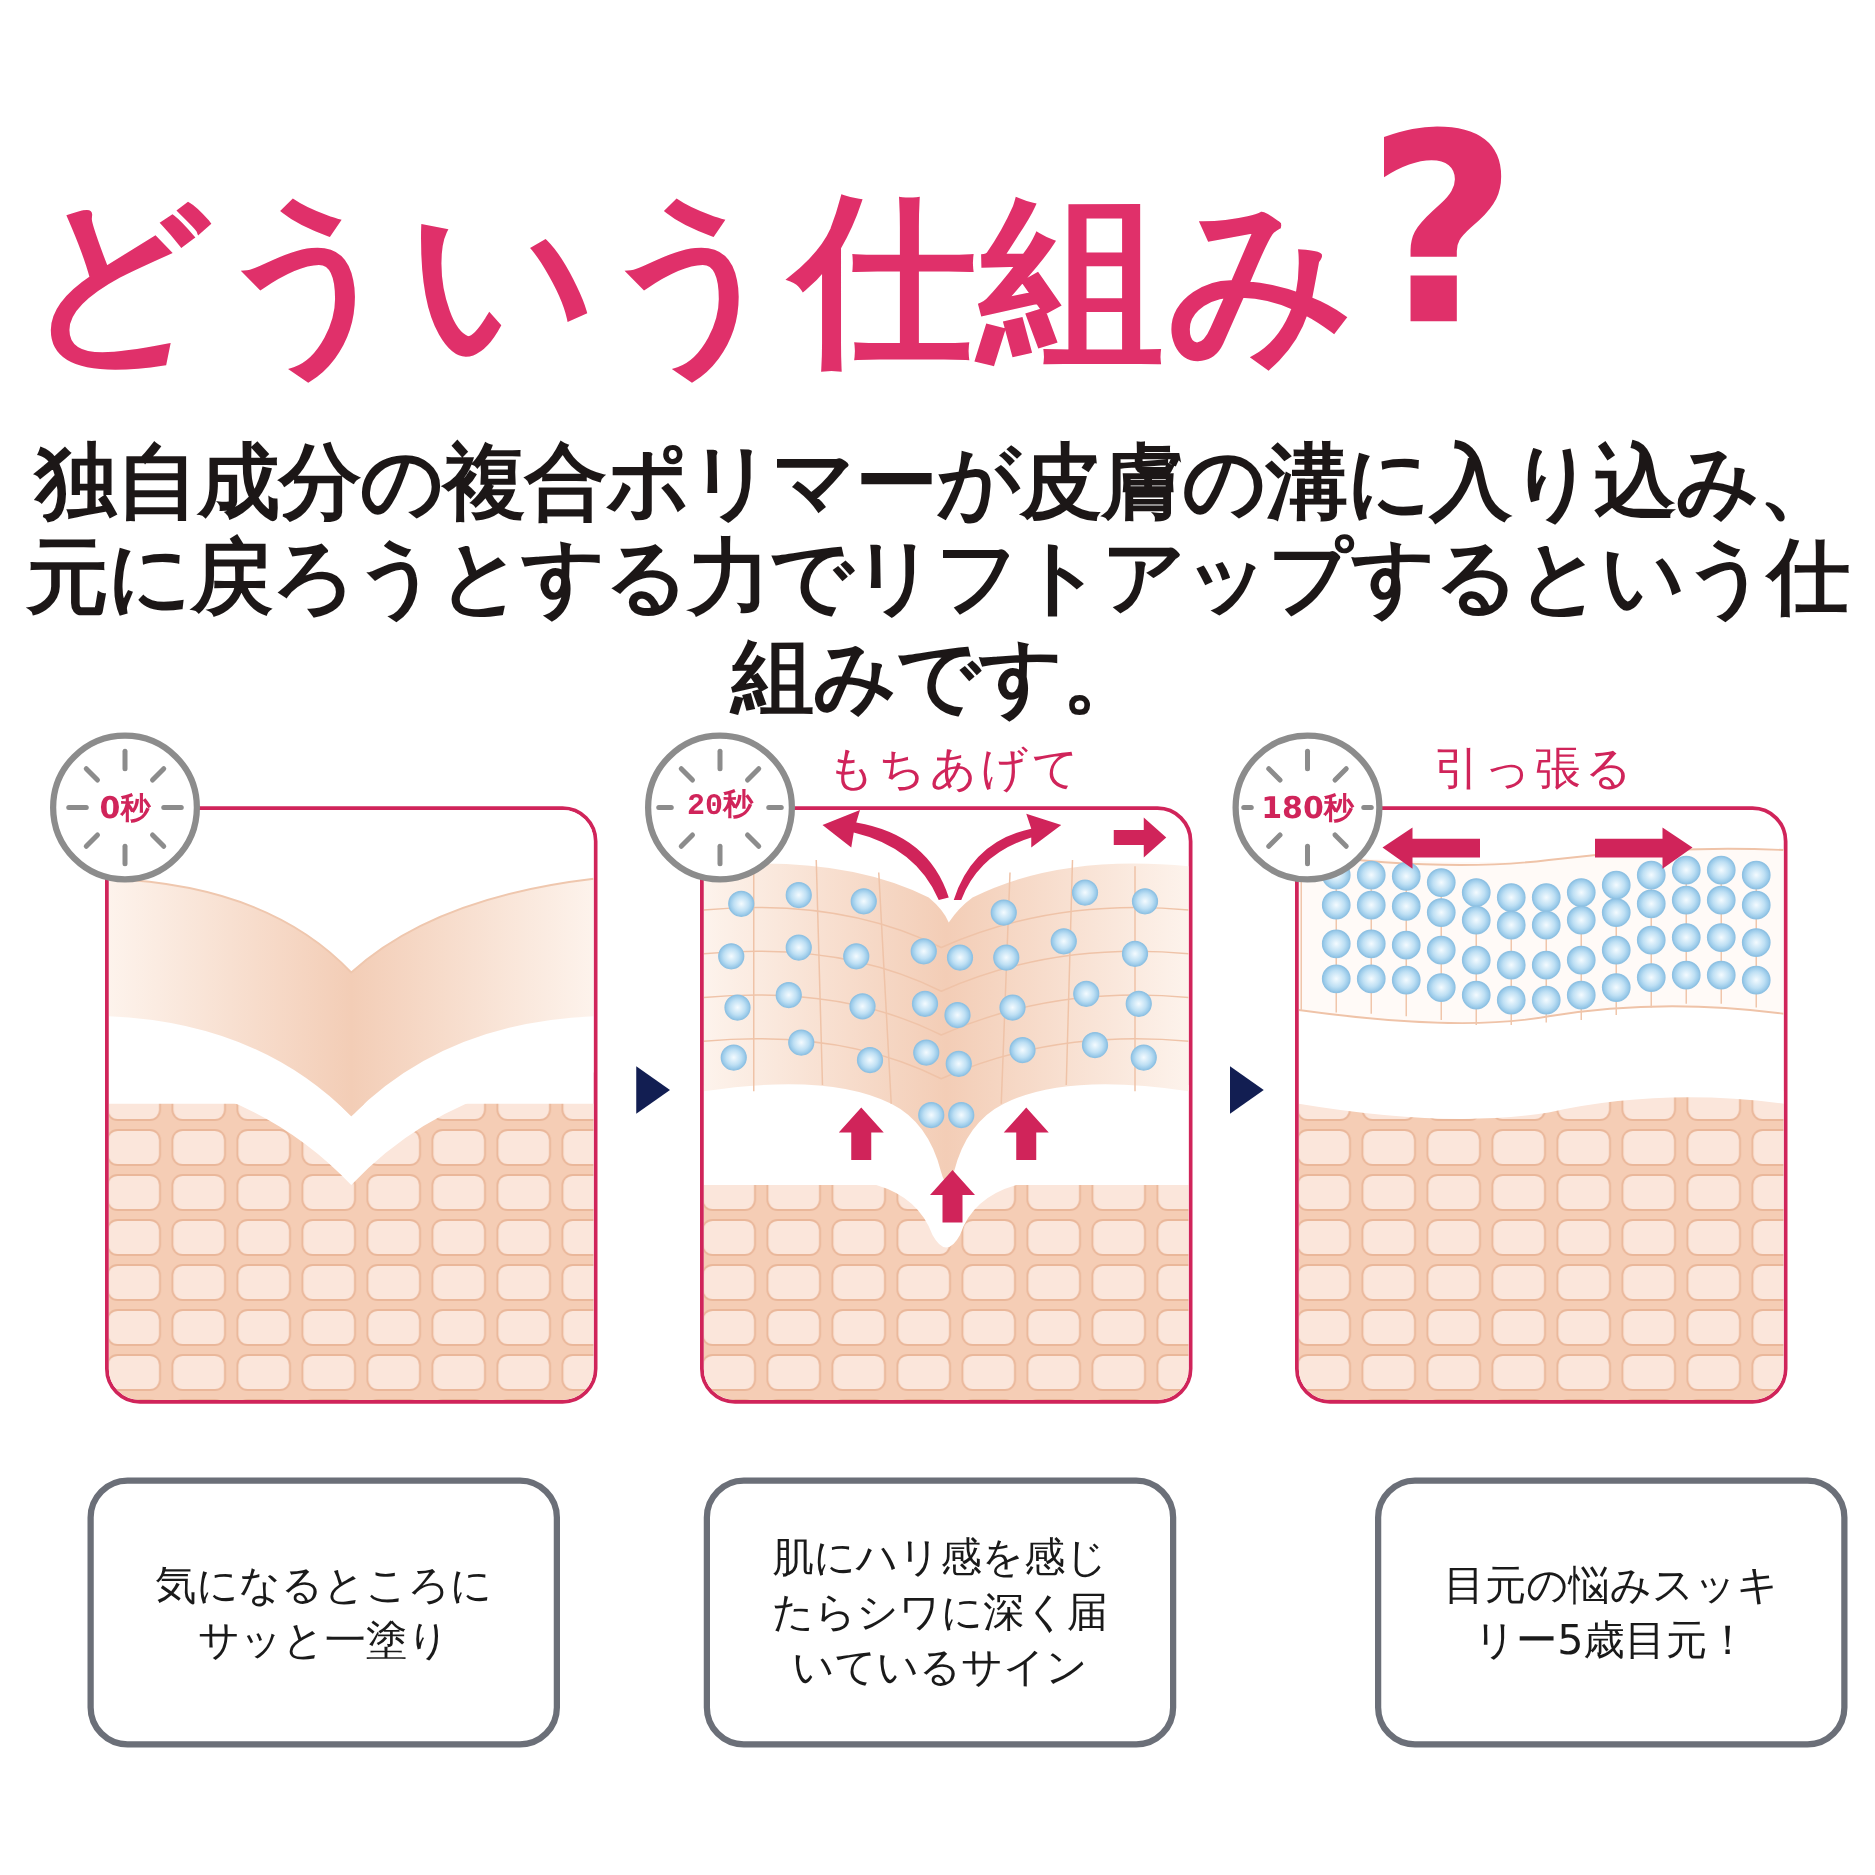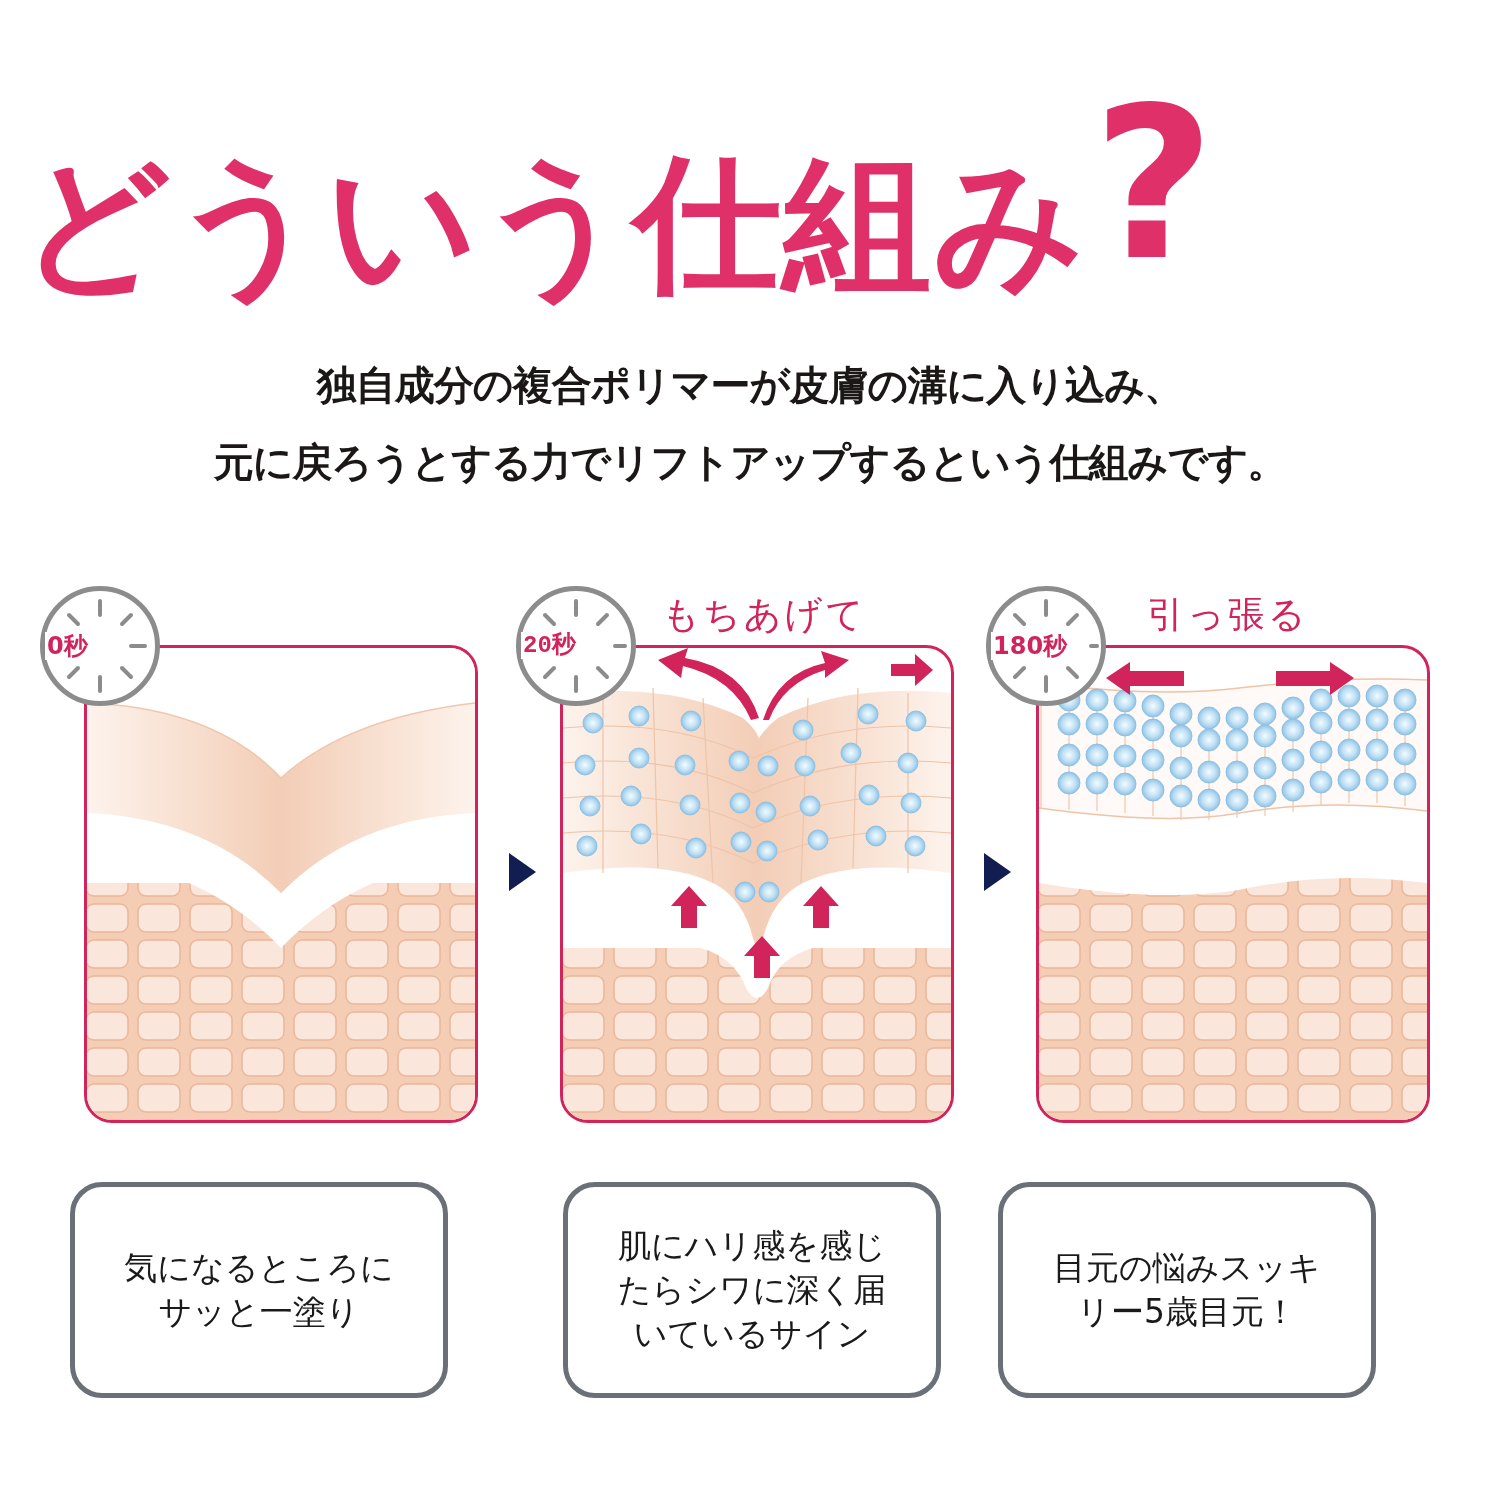--- a/index.html
+++ b/index.html
@@ -4,32 +4,32 @@
 <style>
   html, body { margin:0; padding:0; background:#ffffff; }
   body { width:1500px; height:1500px; position:relative; overflow:hidden;
          font-family:"DejaVu Sans", "Liberation Sans", sans-serif; }
   .abs { position:absolute; }
   .title { left:0; top:95px; width:1236px; text-align:center; color:#e0306a;
            font-weight:bold; font-size:148px; line-height:180px; letter-spacing:2px;
            font-family:"DejaVu Sans", sans-serif; }
   .title .q { font-size:210px; vertical-align:18px; margin-left:6px; font-family:"DejaVu Sans", sans-serif; }
   .sub { left:0; width:1500px; text-align:center; color:#1c1717;
-         font-family:"DejaVu Serif", "Liberation Serif", serif; font-size:40px; line-height:80px;
+         font-family:"DejaVu Serif", "Liberation Serif", serif; font-size:66px; line-height:80px;
          font-weight:bold; letter-spacing:-1px; }
   .sub1 { top:345px; }
   .sub2 { top:423px;font-family:Liberation Serif, serif; }
   .panel { top:645px; width:388px; height:472px; border:3px solid #d0245a; border-radius:28px;
            overflow:hidden; background:#fff; }
   .panel svg { position:absolute; left:0; top:0; }
   .clock { width:120px; height:120px; border-radius:50%; border:5px solid #8c8c8c; background:#fff;
            box-sizing:border-box; }
   .clock svg { position:absolute; left:0; top:0; }
   .clock-label { position:absolute; left:0; top:0; width:110px; height:110px; line-height:110px;
-           color:#d0245a; font-size:24px; font-weight:bold; }
+           text-align:center; color:#d0245a; font-size:24px; font-weight:bold; }
   .clock-label span { background:#fff; padding:0 2px; }
   .stage-label { color:#d0245a; font-size:37px; top:590px; letter-spacing:3px; }
   .next { width:0; height:0; border-top:19px solid transparent; border-bottom:19px solid transparent;
           border-left:27px solid #121e52; }
   .cap { top:1182px; width:368px; height:206px; border:5px solid #6b6f78; border-radius:32px;
          background:#fff; display:flex; align-items:center; justify-content:center; text-align:center;
          color:#1a1a1a; font-size:33px; line-height:44px; box-sizing:content-box; }
   .cap div { white-space:pre-line; }
 </style>
 </head>
@@ -278,16 +278,16 @@
 
 <div class="abs cap" style="left:70px;">
   <div>気になるところに
 サッと一塗り</div>
 </div>
 <div class="abs cap" style="left:563px;">
   <div>肌にハリ感を感じ
 たらシワに深く届
 いているサイン</div>
 </div>
-<div class="abs cap" style="left:998px;">
+<div class="abs cap" style="left:1100px;">
   <div>目元の悩みスッキ
 リー5歳目元！</div>
 </div>
 
 </body></html>

